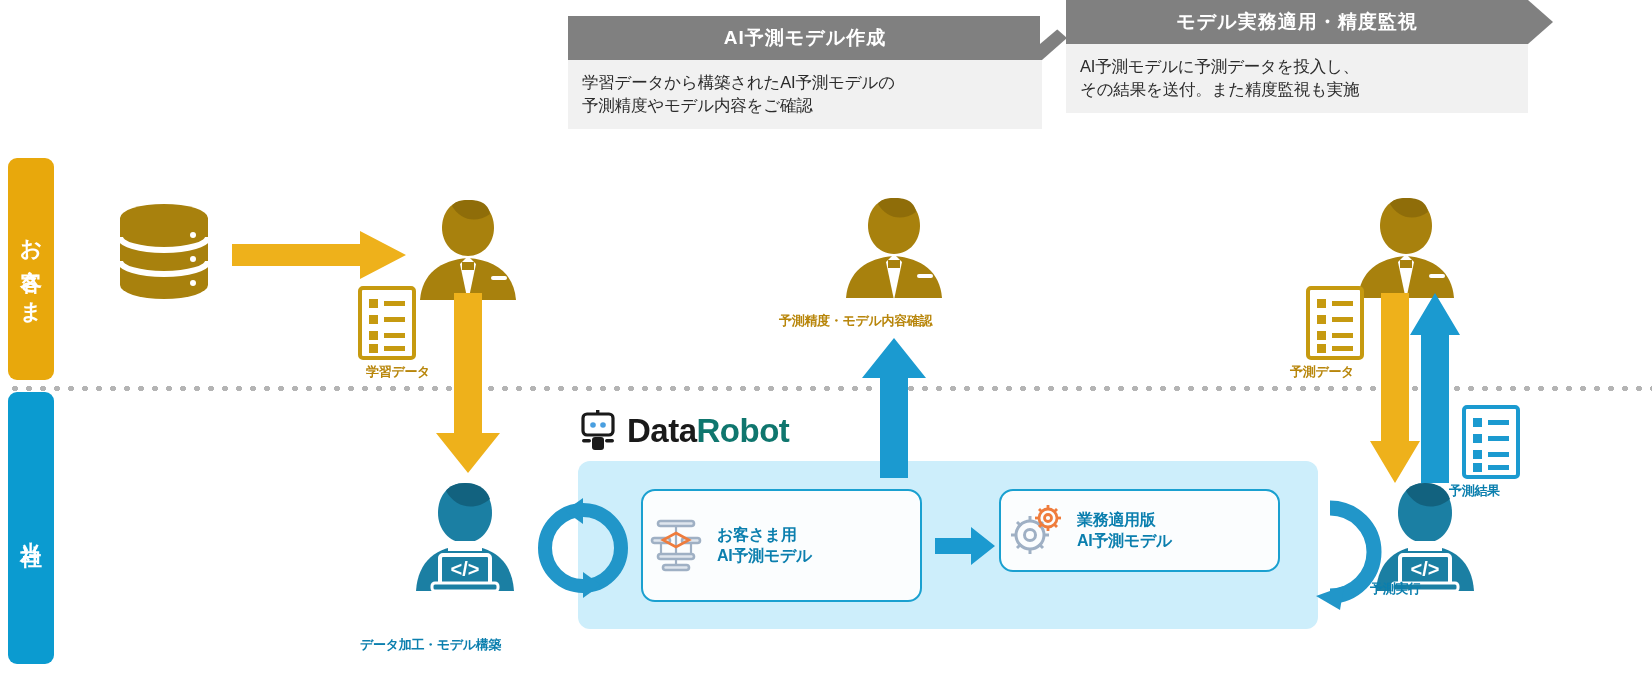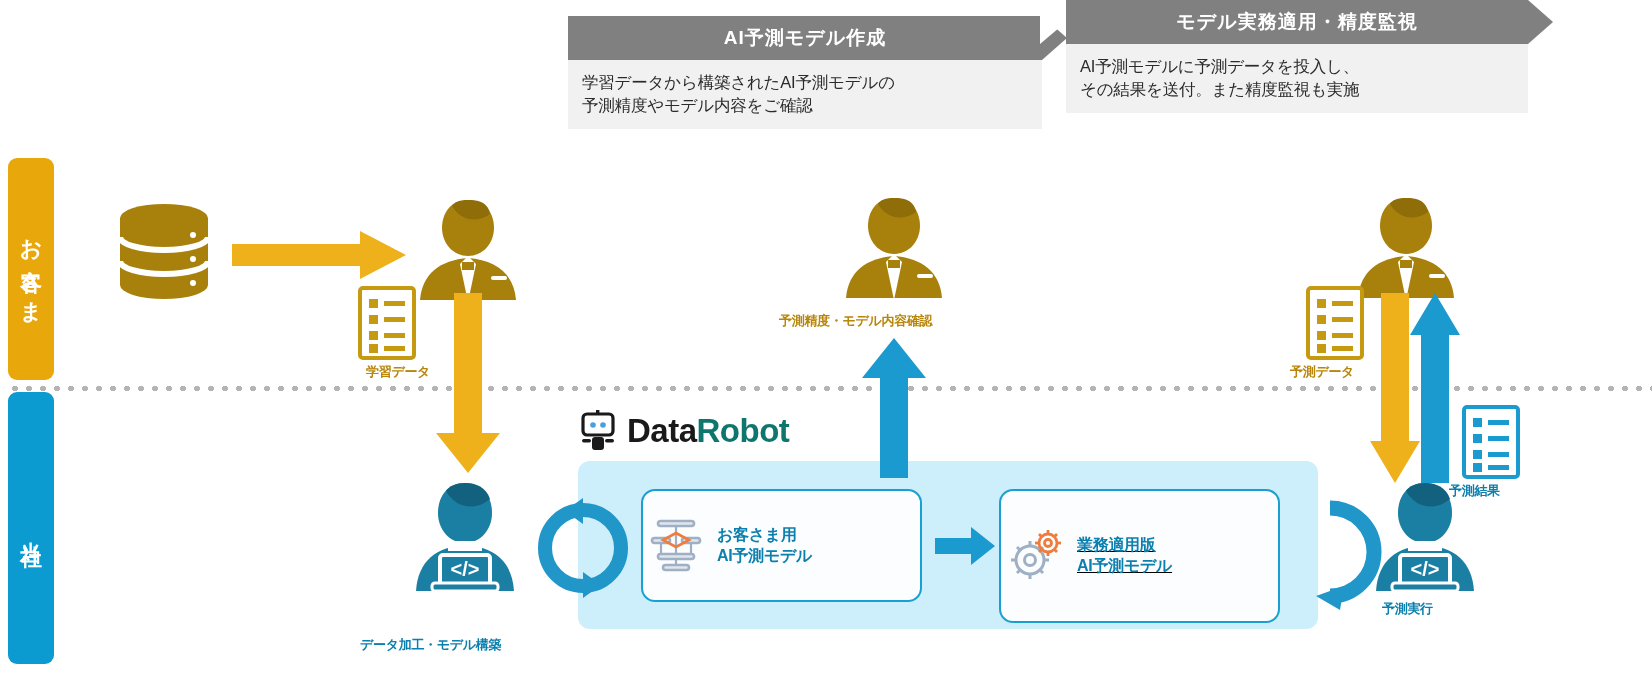--- a/index.html
+++ b/index.html
@@ -125,21 +125,21 @@
   }
   .model-label {
     color: #0b7fae;
     font-size: 16px;
     font-weight: bold;
     line-height: 1.3;
     white-space: pre-line;
     letter-spacing: -0.3px;
   }
   .model-box-a { left: 641px; top: 489px; width: 281px; height: 113px; }
-  .model-box-b { left: 999px; top: 489px; width: 281px; height: 134px; text-decoration: underline; }
+  .model-box-b { left: 999px; top: 489px; width: 281px; height: 83px; }
 </style>
 </head>
 <body>
 
 <div class="stage">
 
 
   <div class="phase" style="left:568px; top:16px; width:474px;">
     <div class="phase-chevron tail">
       <div class="phase-title">AI予測モデル作成</div>
@@ -384,15 +384,15 @@
     <g fill="#1b7fa3">
       <path d="M55 2 C37 2 28 16 28 32 c0 16 11 30 27 30 s27 -14 27 -30 C82 16 73 2 55 2 Z"></path>
       <path d="M55 64 C26 66 8 80 6 110 h98 C102 80 84 66 55 64 Z"></path>
     </g>
     <path d="M36 10 C46 28 66 30 80 18 C76 6 66 2 55 2 C46 2 39 5 36 10 Z" fill="#12627f"></path>
     <path d="M38 60 h34 v10 h-34 Z" fill="#ffffff"></path>
     <rect x="30" y="74" width="50" height="30" rx="3" fill="#1b7fa3" stroke="#ffffff" stroke-width="4"></rect>
     <rect x="22" y="102" width="66" height="8" rx="3" fill="#1b7fa3" stroke="#ffffff" stroke-width="3"></rect>
     <text x="55" y="95" font-family="'Liberation Sans', sans-serif" font-size="20" font-weight="bold" fill="#ffffff" text-anchor="middle">&lt;/&gt;</text>
   </svg>
-  <div class="cap cap-blue" style="left:1370px; top:600px;margin-left:12px;">予測実行</div>
+  <div class="cap cap-blue" style="left:1370px; top:580px;">予測実行</div>
 
 </div>
 
 </body></html>

